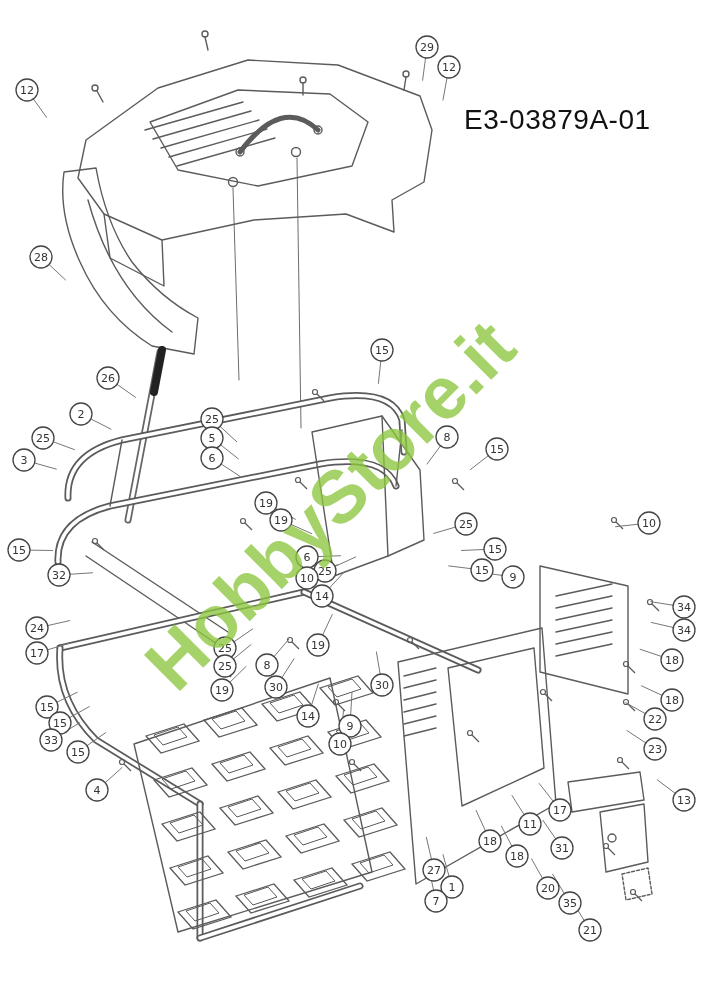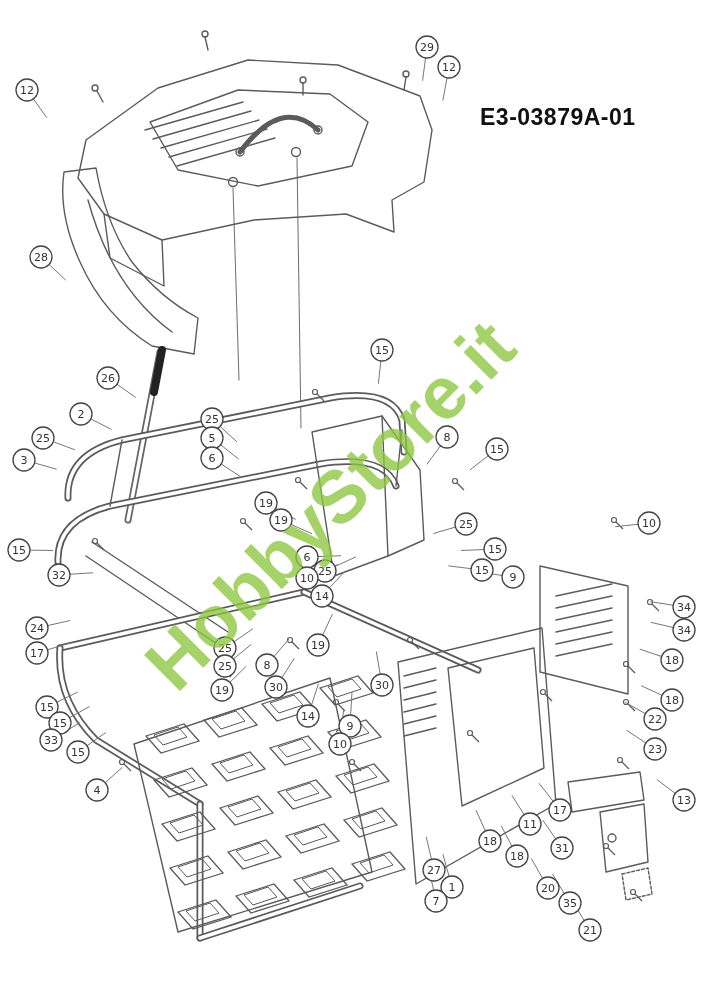--- a/index.html
+++ b/index.html
@@ -1,20 +1,20 @@
 <!DOCTYPE html>
 <html><head>
 <meta charset="utf-8">
 <style>
   html,body{margin:0;padding:0;background:#ffffff;}
   .stage{position:relative;width:707px;height:1000px;background:#fff;overflow:hidden;
          font-family:"DejaVu Sans",sans-serif;}
   .stage svg{position:absolute;left:0;top:0;}
-  .drawing-number{position:absolute;left:480px;top:104px;width:200px;
-         font-family:"Liberation Sans",sans-serif;font-weight:700;font-size:23px;
+  .drawing-number{position:absolute;left:464px;top:104px;width:200px;
+         font-family:"Liberation Sans",sans-serif;font-weight:400;font-size:28px;
          color:#111;letter-spacing:.5px;}
   .watermark{position:absolute;left:330px;top:505px;transform:translate(-50%,-50%) rotate(-45deg);
          font-family:"Liberation Sans",sans-serif;font-weight:700;font-size:74px;
          white-space:nowrap;pointer-events:none;}
 </style>
 </head>
 <body>
 
 <div class="stage">
 

